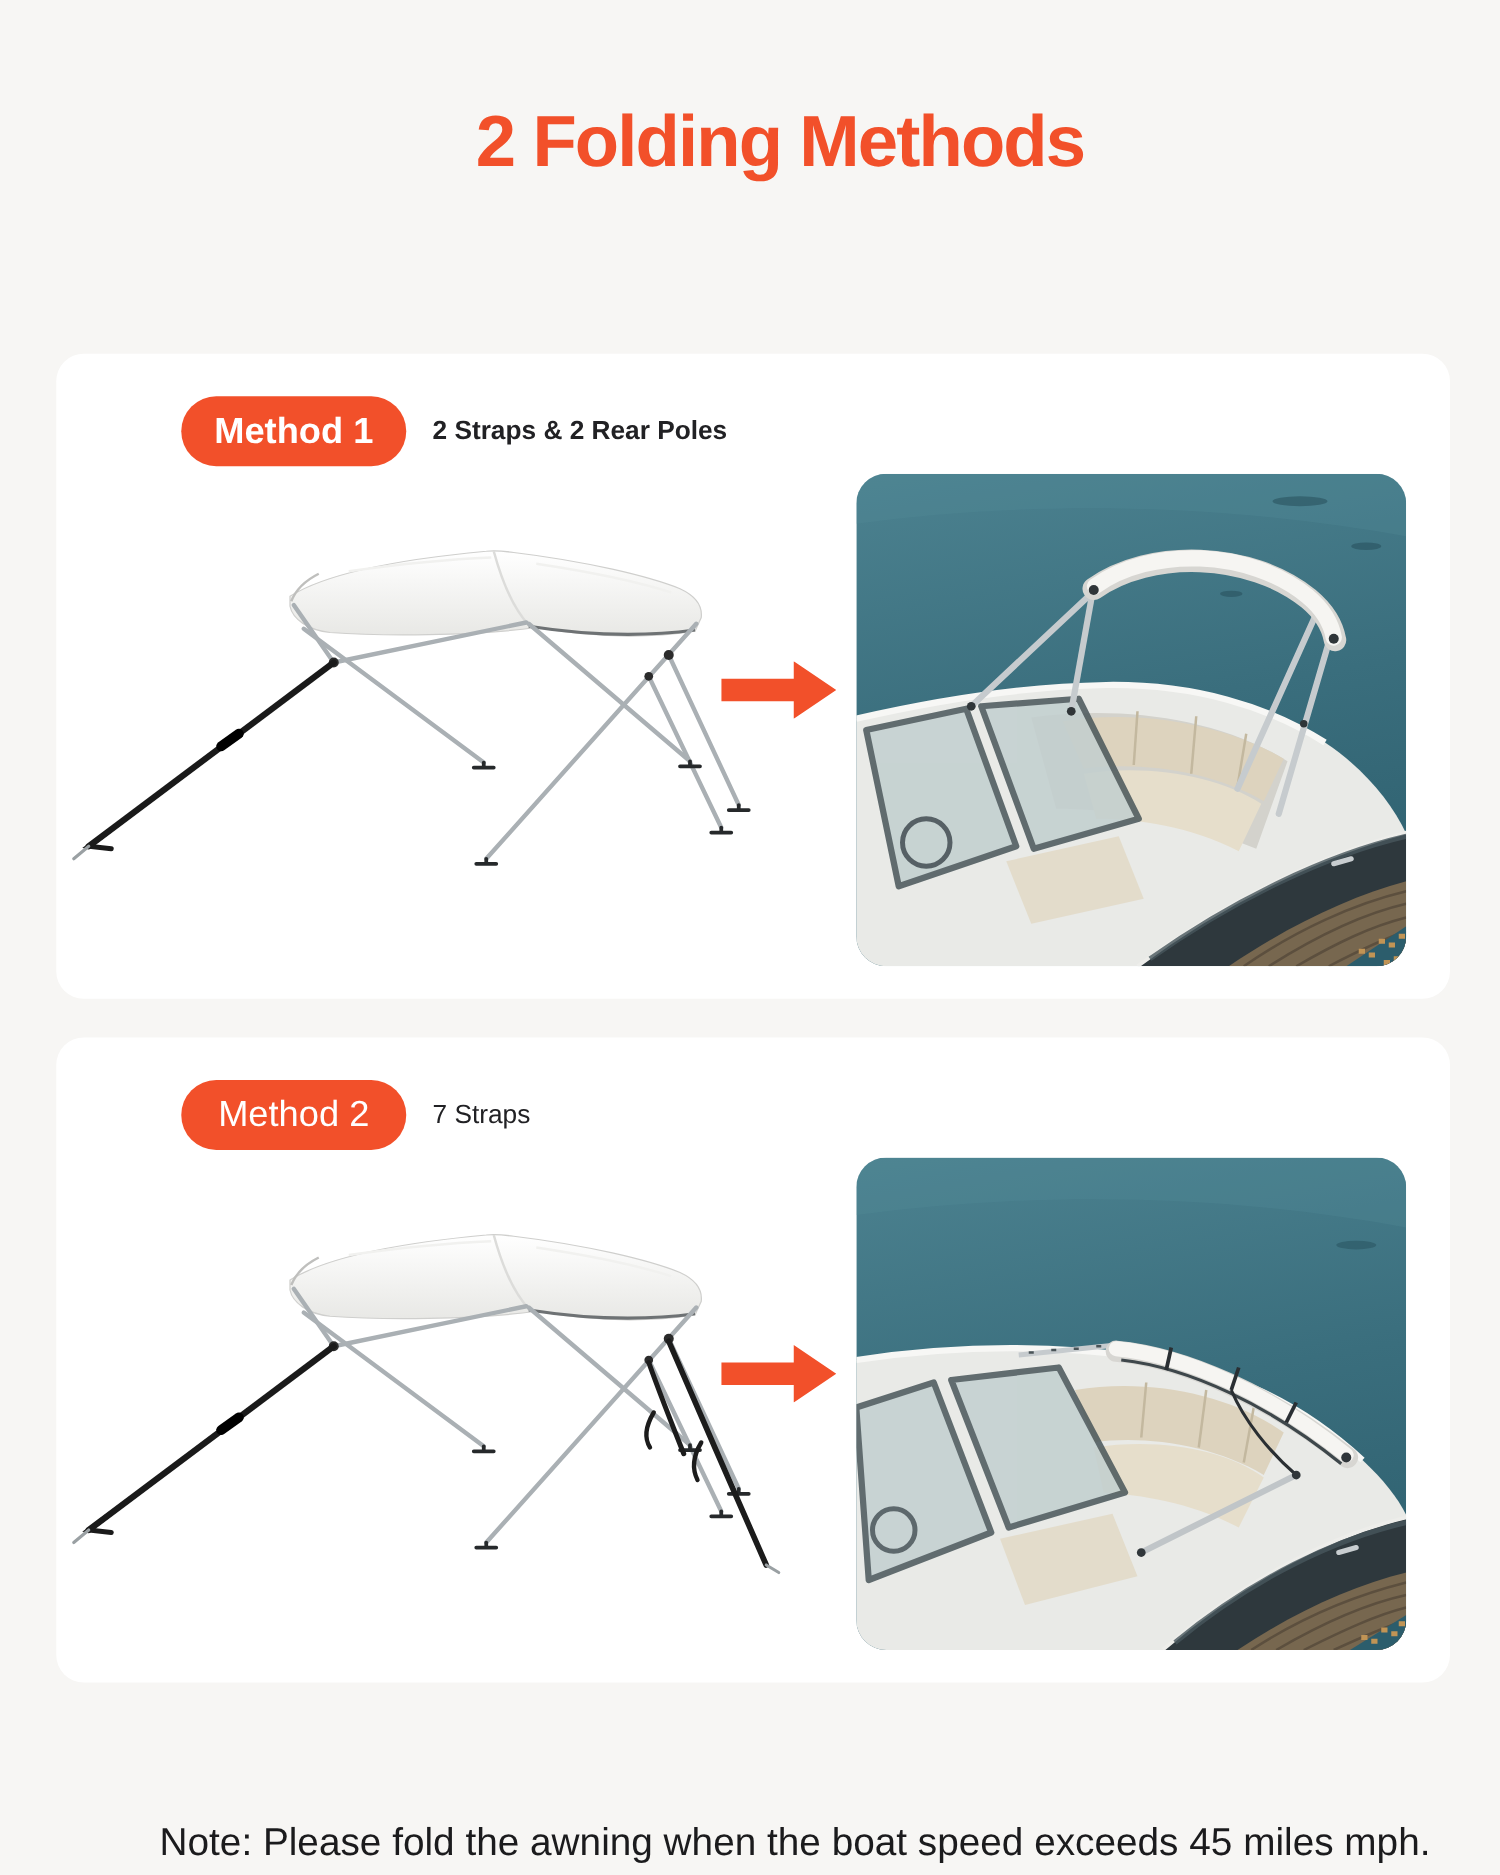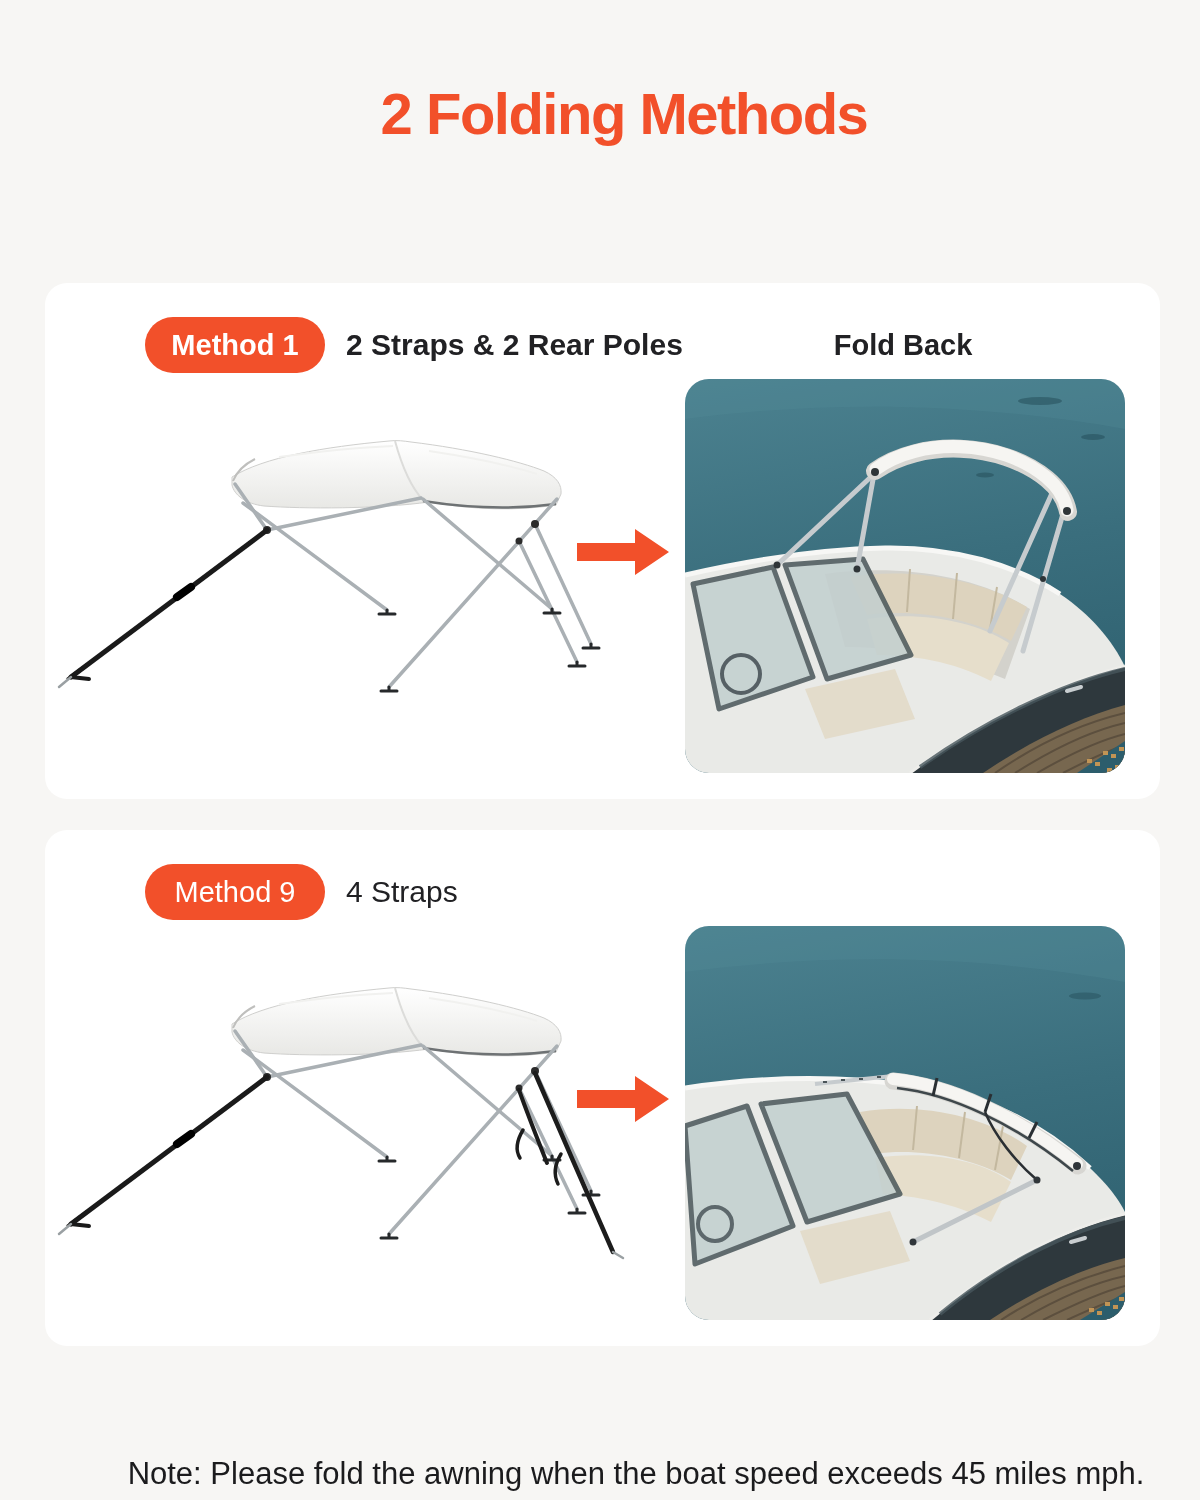--- a/index.html
+++ b/index.html
@@ -23,21 +23,21 @@
   .card.m2{top:830px;}
   .badge{
     position:absolute;left:100px;top:34px;width:180px;height:56px;
     border-radius:28px;background:#F2502A;color:#FFFFFF;
     display:flex;align-items:center;justify-content:center;
     font-size:29px;
   }
   .desc{
     position:absolute;left:301px;top:34px;height:56px;
     display:flex;align-items:center;
-    font-size:30px;color:#212124;
+    font-size:21px;color:#212124;
   }
   .fold-label{
     position:absolute;left:638px;top:34px;width:440px;height:56px;
     display:flex;align-items:center;justify-content:center;
     font-size:29px;color:#212124;
   }
   .illus{position:absolute;left:4px;top:128px;width:580px;height:320px;}
   .arrow{position:absolute;left:532px;top:246px;width:92px;height:46px;}
   .photo{
     position:absolute;left:640px;top:96px;width:440px;height:394px;
@@ -52,21 +52,20 @@
 </head>
 <body>
 
 <div class="page-title">2 Folding Methods</div>
 
 <div class="card m1">
   <div class="badge">
     <span>Method 1</span>
   </div>
   <div class="desc">2 Straps &amp; 2 Rear Poles</div>
-  <div class="fold-label">Fold Back</div>
 
   <svg class="illus" viewBox="0 0 580 320" xmlns="http://www.w3.org/2000/svg">
     <defs>
       <linearGradient id="canopyGrad1" x1="0" y1="0" x2="0" y2="1">
         <stop offset="0" stop-color="#FFFFFF"></stop>
           <stop offset="1" stop-color="#E8E8E5"></stop>
       </linearGradient>
     </defs>
     <g>
       <path d="M 183,66 C 215,46 275,36 340,30 C 348,29 355,30 362,31 C 420,38 470,50 495,60 C 508,66 513,74 512,83 L 507,94 C 468,100 425,99 380,91 C 330,98 255,98 215,95 C 197,93 185,84 183,74 Z" fill="url(#canopyGrad1)" stroke="#CFCFCD" stroke-width="1"></path>
@@ -181,23 +180,23 @@
           <rect x="434" y="368" width="5" height="4"></rect>
         </g>
         <path d="M 382,312 L 396,308" stroke="#C8CDD0" stroke-width="4" stroke-linecap="round"></path>
       </g>
     </svg>
   </div>
 </div>
 
 <div class="card m2">
   <div class="badge">
-    <span>Method 9</span>
+    <span>Method 2</span>
   </div>
-  <div class="desc">4 Straps</div>
+  <div class="desc">7 Straps</div>
 
   <svg class="illus" viewBox="0 0 580 320" xmlns="http://www.w3.org/2000/svg">
     <defs>
       <linearGradient id="canopyGrad2" x1="0" y1="0" x2="0" y2="1">
         <stop offset="0" stop-color="#FFFFFF"></stop>
           <stop offset="1" stop-color="#E8E8E5"></stop>
       </linearGradient>
     </defs>
     <g>
       <path d="M 183,66 C 215,46 275,36 340,30 C 348,29 355,30 362,31 C 420,38 470,50 495,60 C 508,66 513,74 512,83 L 507,94 C 468,100 425,99 380,91 C 330,98 255,98 215,95 C 197,93 185,84 183,74 Z" fill="url(#canopyGrad2)" stroke="#CFCFCD" stroke-width="1"></path>

